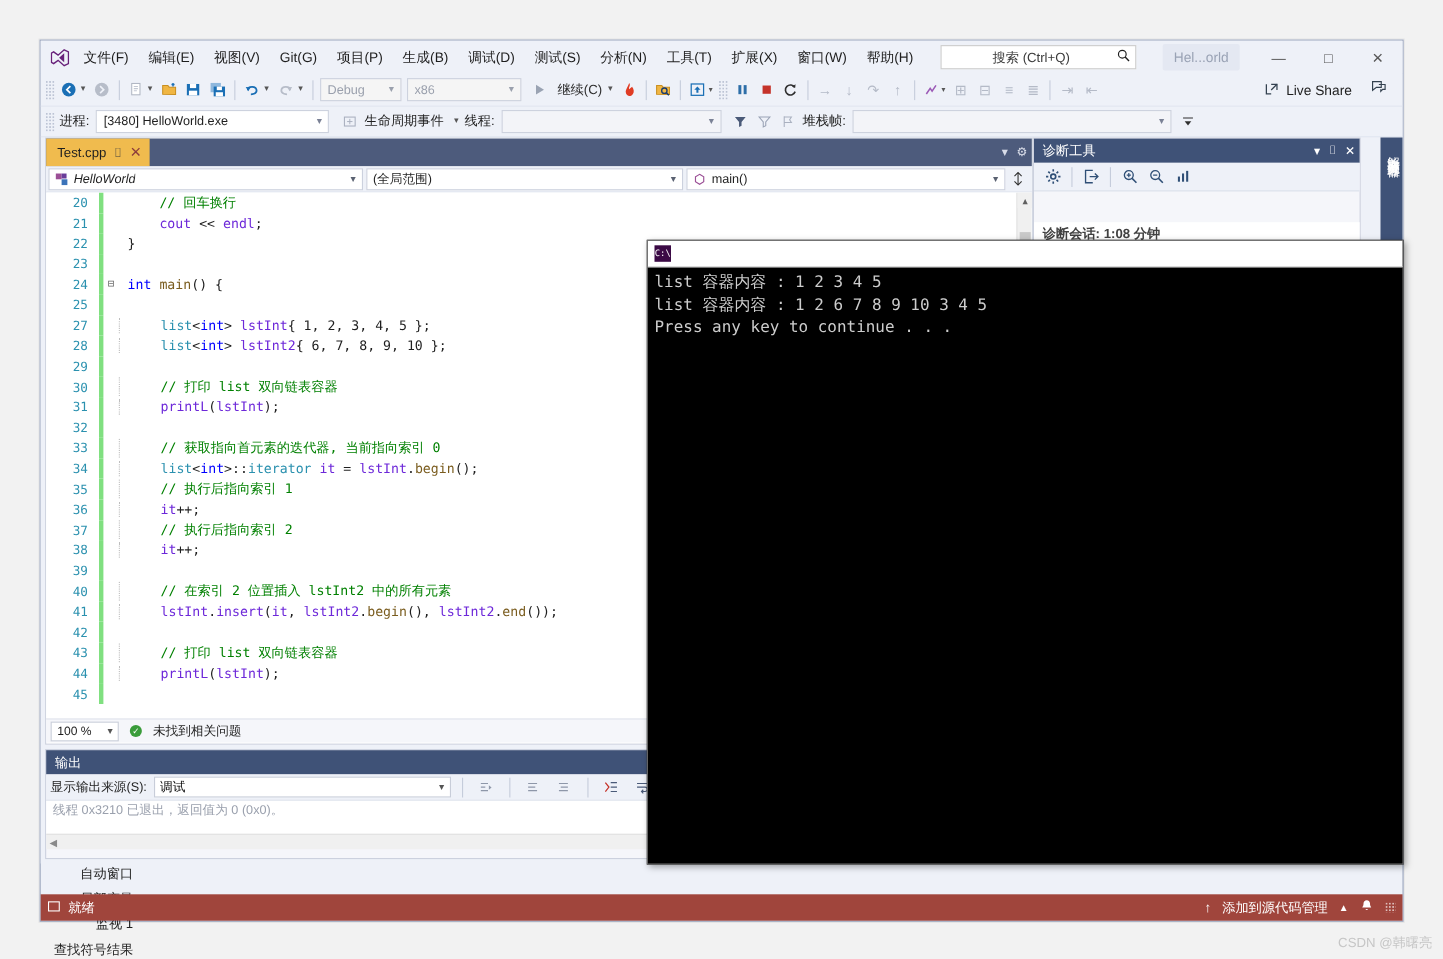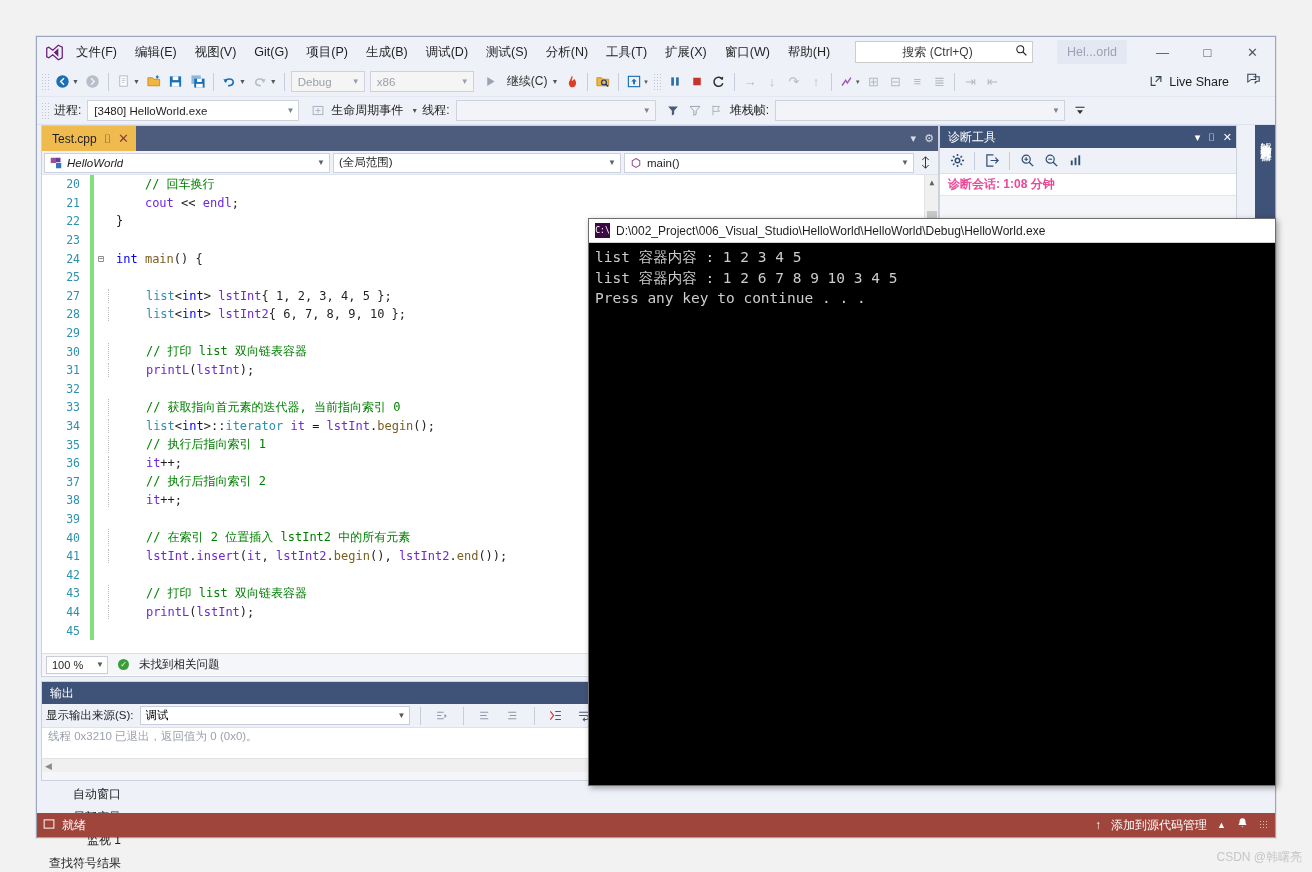--- a/index.html
+++ b/index.html
@@ -186,22 +186,22 @@
   .diag-title {
     height: 22px; background: #3f5277; color: #ffffff; display: flex; align-items: center;
     padding: 0 4px 0 8px; font-size: 12px; justify-content: space-between;
   }
   .diag-title .acts { display: flex; align-items: center; gap: 8px; font-size: 11px; }
   .diag-toolbar { height: 26px; background: #eef1f8; display:flex; align-items:center;
     gap: 2px; padding: 0 6px; border-bottom: 1px solid #dce1ec;}
   .dtb { width: 22px; height: 20px; display:flex;align-items:center;justify-content:center;
          font-size: 13px; color: #2f4f76; }
   .diag-session { height: 22px; background: #ffffff; display: flex; align-items: center;
-    padding: 0 8px; font-size: 12px; font-weight: bold; color: #ec4899;
-    border-bottom: 1px solid #e2e6f0; }
+    padding: 0 8px; font-size: 12px; font-weight: bold; color: #404040;
+    border-bottom: 1px solid #e2e6f0; margin-top: 28px; }
   .diag-timeline { height: 20px; background: #ffffff; position: relative; border-bottom:1px solid #e2e6f0;}
   .tl-tick { position:absolute; top:2px; width:5px; height:14px; background:#1e1e1e;}
   .tl-lbl { position:absolute; top:3px; font-size: 10.5px; color:#1e1e1e; }
   .tl-ruler { position:absolute; left:0; right:0; top:0; height:20px; background:#efefef;
               border-bottom:1px solid #d8d8d8;}
 
   
   .rdock {
     position: absolute; right: 0px; top: 0; width: 20px; height: 552px;
     background: #3f5277;
@@ -744,21 +744,20 @@
               </svg>
         </span>
         <span style="width:10px;height:10px;opacity:.65;background-image:radial-gradient(circle,#fff 1px,transparent 1px);background-size:3px 3px;"></span>
       </div>
     </div>
   </div>
 
   <div class="console">
     <div class="console-title">
       <span class="cicon">C:\</span>
-      <span>D:\002_Project\006_Visual_Studio\HelloWorld\HelloWorld\Debug\HelloWorld.exe</span>
     </div>
     <div class="console-body"><span>list 容器内容 : 1 2 3 4 5</span>
 <span>list 容器内容 : 1 2 6 7 8 9 10 3 4 5</span>
 <span>Press any key to continue . . .</span></div>
   </div>
 
   <div class="watermark">CSDN @韩曙亮</div>
 </div>
 </div>
 

